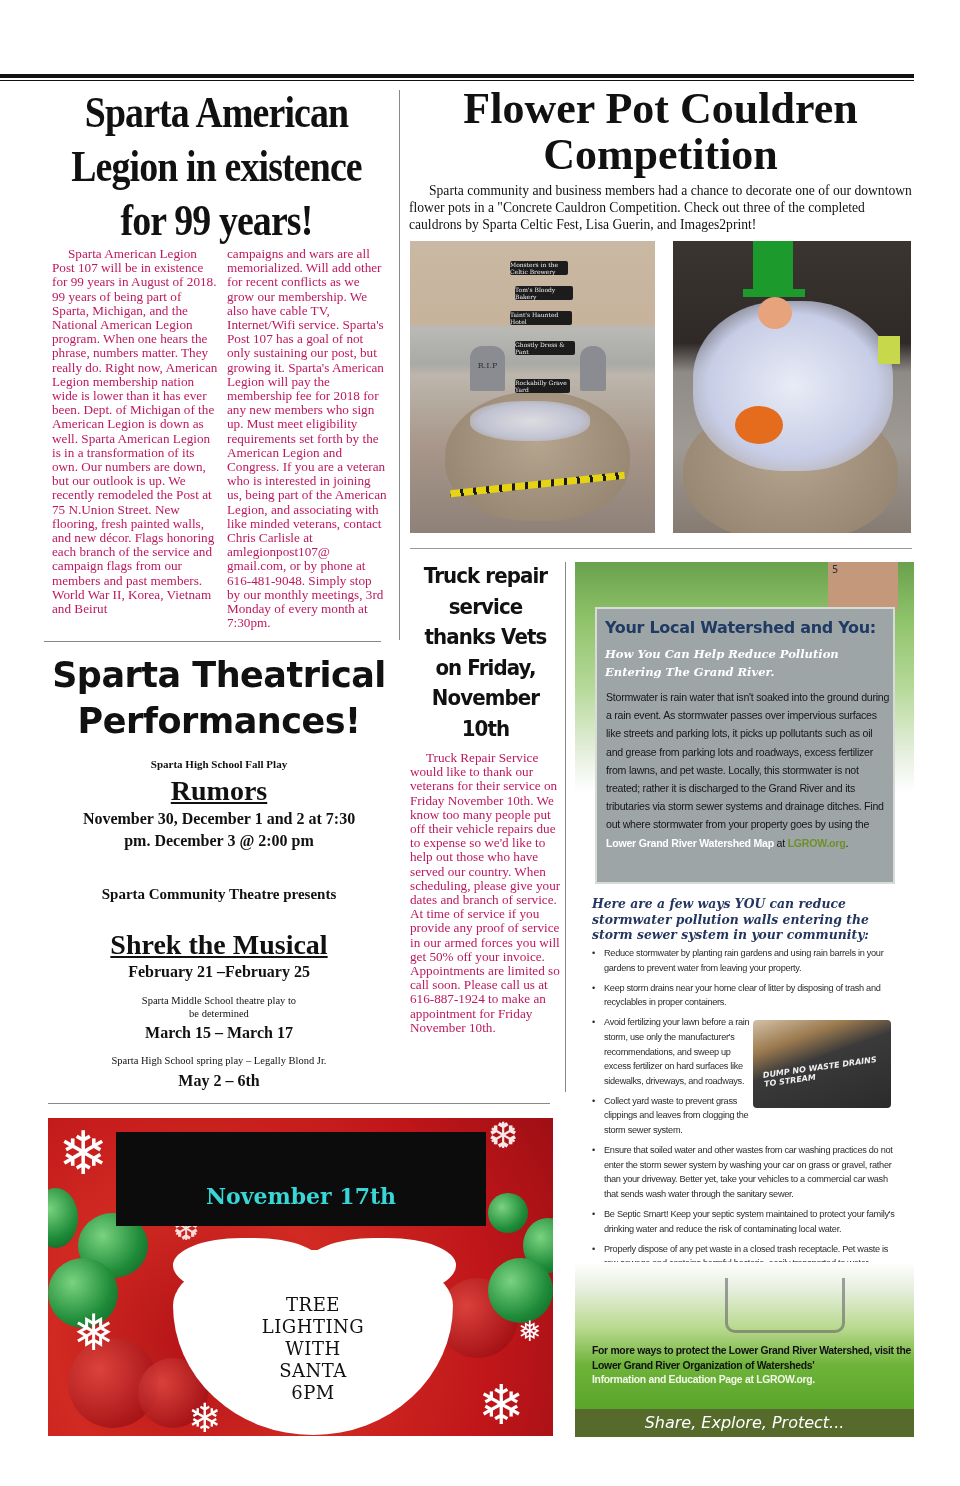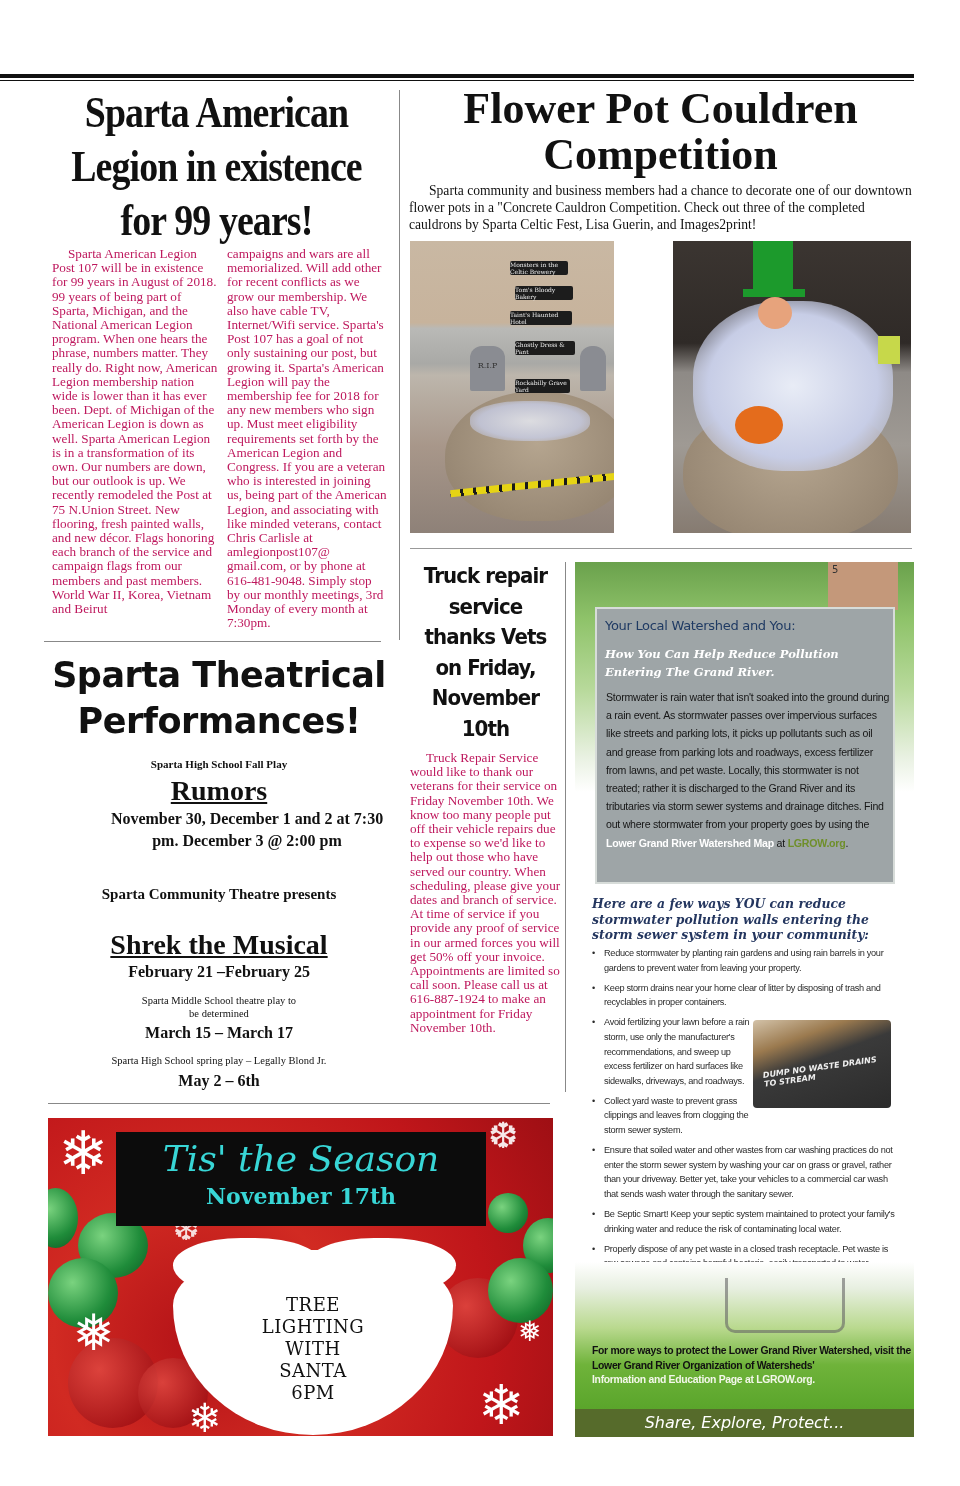--- a/index.html
+++ b/index.html
@@ -19,21 +19,21 @@
     .col-text { position: absolute; font-family: "Liberation Serif", serif; font-size: 13.2px; line-height: 14.2px; color: #be185d; }
     .col-text p { text-indent: 16px; }
 
     
     .flower-title { position: absolute; left: 408px; top: 86px; width: 505px; text-align: center;
       font-family: "Liberation Serif", serif; font-weight: bold; font-size: 44px; line-height: 46px; }
     .flower-intro { position: absolute; left: 409px; top: 182px; width: 505px; font-family: "Liberation Serif", serif;
       font-size: 13.6px; line-height: 17px; }
     .flower-intro p { text-indent: 20px; }
     .photo { position: absolute; overflow: hidden; }
-    .photo1 { left: 410px; top: 241px; width: 204px; height: 292px;
+    .photo1 { left: 410px; top: 241px; width: 245px; height: 292px;
       background: linear-gradient(180deg, #c9b8a3 0%, #c7b39c 28%, #b9b9b6 30%, #a9a9a6 42%, #bdb6ac 46%, #a8978a 70%, #8e8178 100%); }
     .photo2 { left: 673px; top: 241px; width: 238px; height: 292px;
       background: linear-gradient(180deg, #3b3531 0%, #2f2a27 35%, #8e8a86 45%, #9f9a94 70%, #867b71 100%); }
     .pot { position: absolute; border-radius: 50% 50% 45% 45%; background: radial-gradient(ellipse at 50% 40%, #b5a58f, #8d7d6a); }
     .web { position: absolute; background: radial-gradient(ellipse, #e8ecf6 0%, #c7cde6 60%, rgba(200,205,230,0) 100%); border-radius: 45%; }
     .sign { position: absolute; background: #1c1c1c; color: #eee; font-size: 6px; border-radius: 2px; }
     .tomb { position: absolute; background: #8a8c92; border-radius: 12px 12px 2px 2px; }
     .tape { position: absolute; height: 7px; background: repeating-linear-gradient(90deg, #e6d414 0 10px, #1a1a1a 10px 13px); transform: rotate(-6deg); }
     .hat { position: absolute; background: #1c9a2c; }
     .pumpkin { position: absolute; background: #e46c1c; border-radius: 50%; }
@@ -50,21 +50,21 @@
       font-family: "DejaVu Sans", sans-serif; font-weight: bold; font-size: 22px; line-height: 30.5px; letter-spacing: -1px;
       transform: scaleX(0.9); transform-origin: center top; }
     .truck-body { left: 410px; top: 751px; width: 155px; }
 
     
     .ws { position: absolute; left: 575px; top: 562px; width: 339px; height: 875px; background: #ffffff; overflow: hidden; }
     .ws-top { position: absolute; left: 0; top: 0; width: 339px; height: 230px;
       background: linear-gradient(180deg, #6aa14c 0%, #8fc36a 25%, #b7d99a 55%, #e9f1e2 85%, #ffffff 100%); }
     .ws-ruler { position: absolute; left: 253px; top: 0; width: 70px; height: 48px; background: #c4987a; }
     .ws-box { position: absolute; left: 20px; top: 45px; width: 300px; height: 277px; background: #9ea5a7; border: 2px solid #d7dcd9; }
-    .ws-h1 { position: absolute; left: 30px; top: 56px; font-family: "DejaVu Sans", sans-serif; font-weight: normal; font-size: 13px; color: #1f3a63; letter-spacing: -0.3px; }
+    .ws-h1 { position: absolute; left: 30px; top: 56px; font-family: "DejaVu Sans", sans-serif; font-weight: bold; font-size: 16px; color: #1f3a63; letter-spacing: -0.3px; }
     .ws-h2 { position: absolute; left: 30px; top: 83px; width: 280px; font-family: "DejaVu Serif", serif; font-style: italic; font-weight: bold;
       font-size: 11.5px; line-height: 18px; color: #ffffff; }
     .ws-p { position: absolute; left: 31px; top: 126px; width: 284px; font-family: "Liberation Sans", sans-serif; font-size: 10.6px;
       line-height: 18.2px; color: #161616; letter-spacing: -0.25px; }
     .ws-p .hl-white { color: #ffffff; font-weight: bold; }
     .ws-p .hl-green { color: #6f8f2a; font-weight: bold; }
     .ws-ways { position: absolute; left: 17px; top: 334px; width: 300px; font-family: "DejaVu Serif", serif; font-style: italic; font-weight: bold;
       font-size: 12.4px; line-height: 15.5px; color: #24365f; }
     .ws-list { position: absolute; left: 17px; top: 384px; width: 305px; list-style: none; font-family: "Liberation Sans", sans-serif;
       font-size: 9.2px; line-height: 14.6px; color: #2b2b2b; letter-spacing: -0.3px; }
@@ -149,21 +149,21 @@
     <div style="position:absolute; left:85px; top:56px; width:34px; height:32px; background:#e7a37c; border-radius:50%;"></div>
     <div class="pumpkin" style="left:62px; top:165px; width:48px; height:38px;"></div>
     <div style="position:absolute; left:205px; top:95px; width:22px; height:28px; background:#c7d84a;"></div>
   </div>
 </section>
 
 <section>
   <h1 class="theatre-title">Sparta Theatrical Performances!</h1>
   <div class="th-line th-bold" style="top:754px; font-size:11px; line-height:20px;">Sparta High School Fall Play</div>
   <div class="th-line th-bold th-u" style="top:774px; font-size:28px; line-height:34px;">Rumors</div>
-  <div class="th-line th-bold" style="top:808px; left:78px; width:282px; font-size:16px; line-height:21.5px;margin-left:28px;">November 30, December 1 and 2 at 7:30 pm. December 3 @ 2:00 pm</div>
+  <div class="th-line th-bold" style="top:808px; left:78px; width:282px; font-size:16px; line-height:21.5px;">November 30, December 1 and 2 at 7:30 pm. December 3 @ 2:00 pm</div>
   <div class="th-line th-bold" style="top:884px; left:96px; width:246px; font-size:15px; line-height:20.5px;">Sparta Community Theatre presents</div>
   <div class="th-line th-bold th-u" style="top:928px; font-size:28px; line-height:34px;">Shrek the Musical</div>
   <div class="th-line th-bold" style="top:962px; font-size:16px; line-height:20px;">February 21 –February 25</div>
   <div class="th-line" style="top:994px; left:140px; width:158px; font-size:10.5px; line-height:13px;">Sparta Middle School theatre play to be determined</div>
   <div class="th-line th-bold" style="top:1023px; font-size:16px; line-height:20px;">March 15 – March 17</div>
   <div class="th-line" style="top:1054px; font-size:10.5px; line-height:14px;">Sparta High School spring play – Legally Blond Jr.</div>
   <div class="th-line th-bold" style="top:1071px; font-size:16px; line-height:20px;">May 2 – 6th</div>
 </section>
 
 <section>
@@ -226,21 +226,20 @@
   <span class="flake" style="left:10px; top:5px; font-size:60px;">❄</span>
   <span class="flake" style="left:25px; top:190px; font-size:50px;">❅</span>
   <span class="flake" style="left:400px; top:70px; font-size:40px;">❄</span>
   <span class="flake" style="left:430px; top:260px; font-size:55px;">❄</span>
   <span class="flake" style="left:125px; top:95px; font-size:32px; opacity:0.85;">❆</span>
   <span class="flake" style="left:140px; top:280px; font-size:40px;">❄</span>
   <span class="flake" style="left:470px; top:200px; font-size:28px;">❅</span>
   <span class="flake" style="left:440px; top:0px; font-size:36px; opacity:0.9;">❆</span>
 
   <div class="season-banner"></div>
-  <div class="season-script">Tis' the Season</div>
   <div class="season-date">November 17th</div>
 
   <div class="beard"></div>
   <div class="mustache-l"></div>
   <div class="mustache-r"></div>
   <div class="season-lines">
     <div>TREE</div>
     <div>LIGHTING</div>
     <div>WITH</div>
     <div>SANTA</div>

